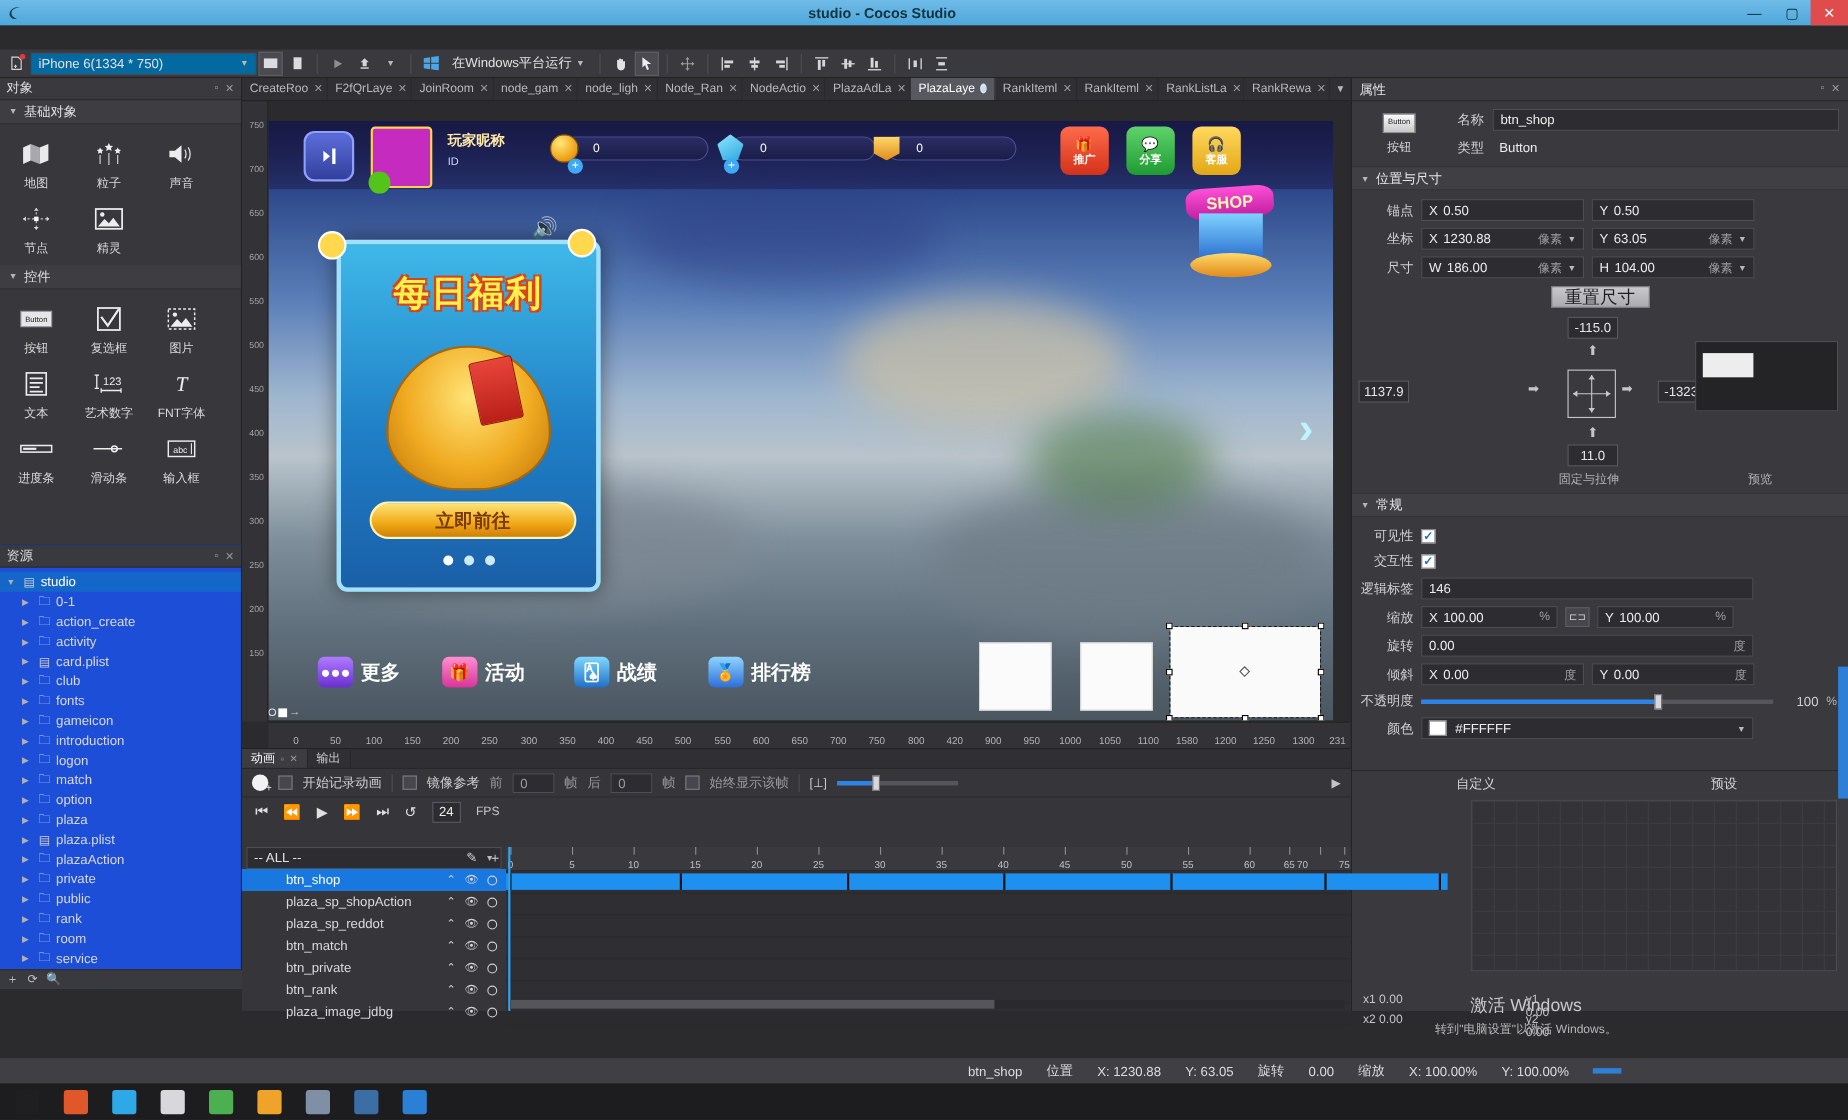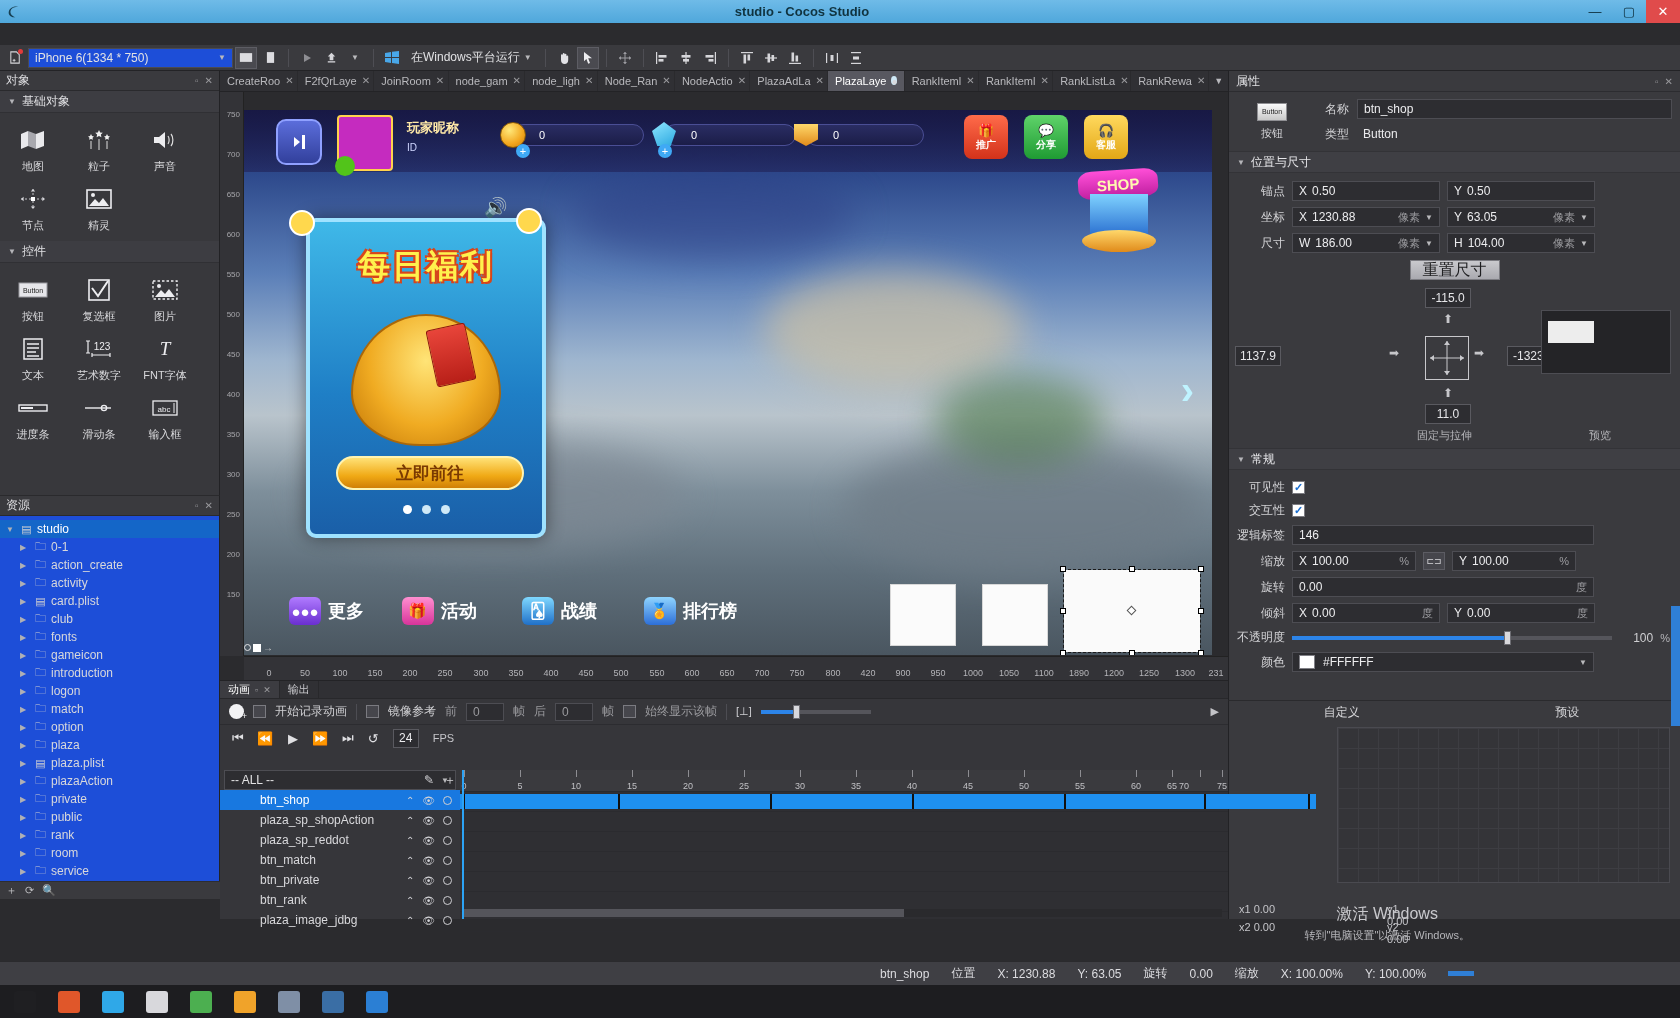--- a/index.html
+++ b/index.html
@@ -47,21 +47,21 @@
     background:#3a3a3e; display:flex; align-items:center; gap:2px; padding:0 4px;
     border-bottom:1px solid #232326;
   }
   .tb-ico {
     width:22px;height:22px;display:flex;align-items:center;justify-content:center;
     color:#d4d4d6; font-size:13px; position:relative;
   }
   .tb-ico.active { background:#4a4a50; border:1px solid #5d5d64; }
   .tb-sep { width:1px;height:18px;background:#4e4e54; margin:0 5px; }
   .device-combo {
-    width:205px;height:20px;background:#1d4ed8;border:1px solid #4b4b51;
+    width:205px;height:20px;background:#0369a1;border:1px solid #4b4b51;
     display:flex;align-items:center;padding:0 6px;font-size:12px;color:#e2e2e4;
     justify-content:space-between;
   }
   .plat-combo {
     height:20px; display:flex; align-items:center; gap:4px; padding:0 6px;
     font-size:12px; color:#e2e2e4;
   }
   .caret { font-size:8px; color:#b9b9bc; }
   .newbadge { position:absolute; top:2px; right:3px; width:5px;height:5px;border-radius:50%;background:#e13b3b; }
 
@@ -1053,21 +1053,21 @@
       <span class="rtick" style="left:483px">650</span>
       <span class="rtick" style="left:518px">700</span>
       <span class="rtick" style="left:553px">750</span>
       <span class="rtick" style="left:589px">800</span>
       <span class="rtick" style="left:624px">420</span>
       <span class="rtick" style="left:659px">900</span>
       <span class="rtick" style="left:694px">950</span>
       <span class="rtick" style="left:729px">1000</span>
       <span class="rtick" style="left:765px">1050</span>
       <span class="rtick" style="left:800px">1100</span>
-      <span class="rtick" style="left:835px">1890</span>
+      <span class="rtick" style="left:835px">1580</span>
       <span class="rtick" style="left:870px">1200</span>
       <span class="rtick" style="left:905px">1250</span>
       <span class="rtick" style="left:941px">1300</span>
       <span class="rtick" style="left:972px">231</span>
     </div>
   </div>
 
   <div class="rightpanel">
     <div class="prop-title">
       <span>属性</span>

